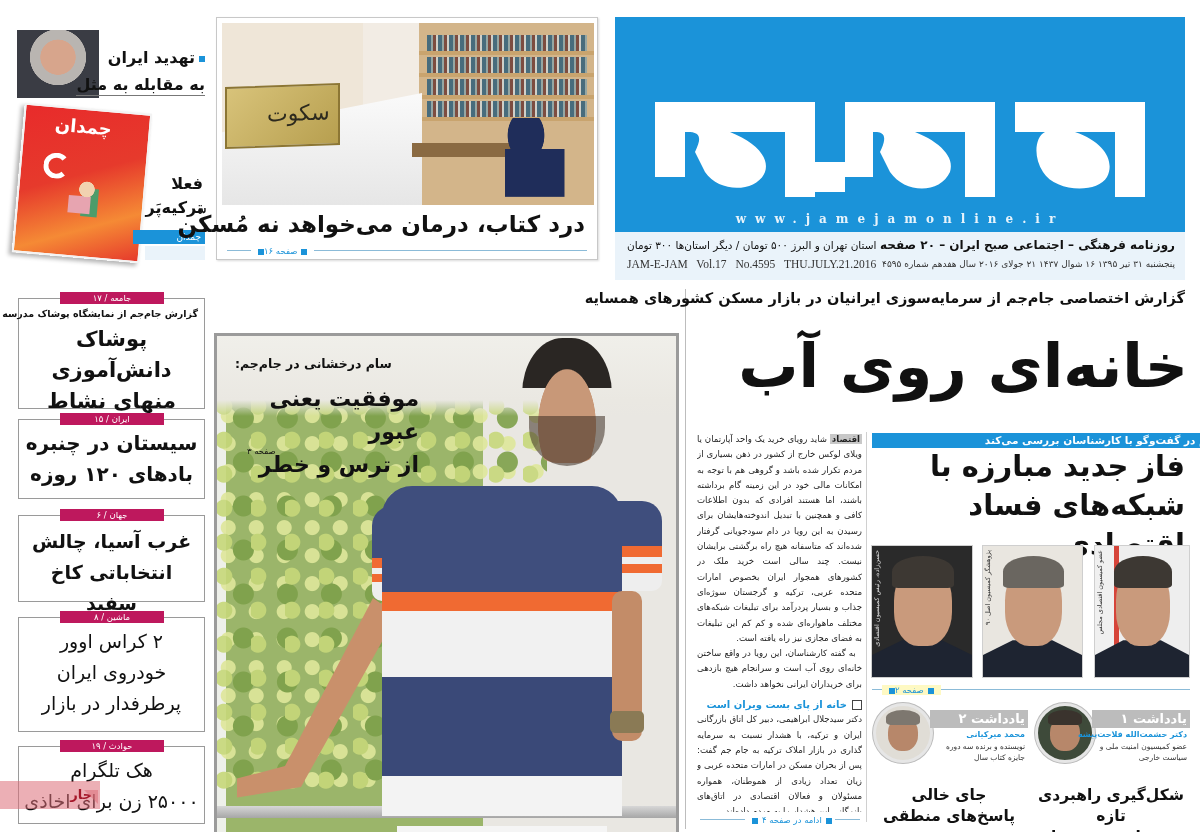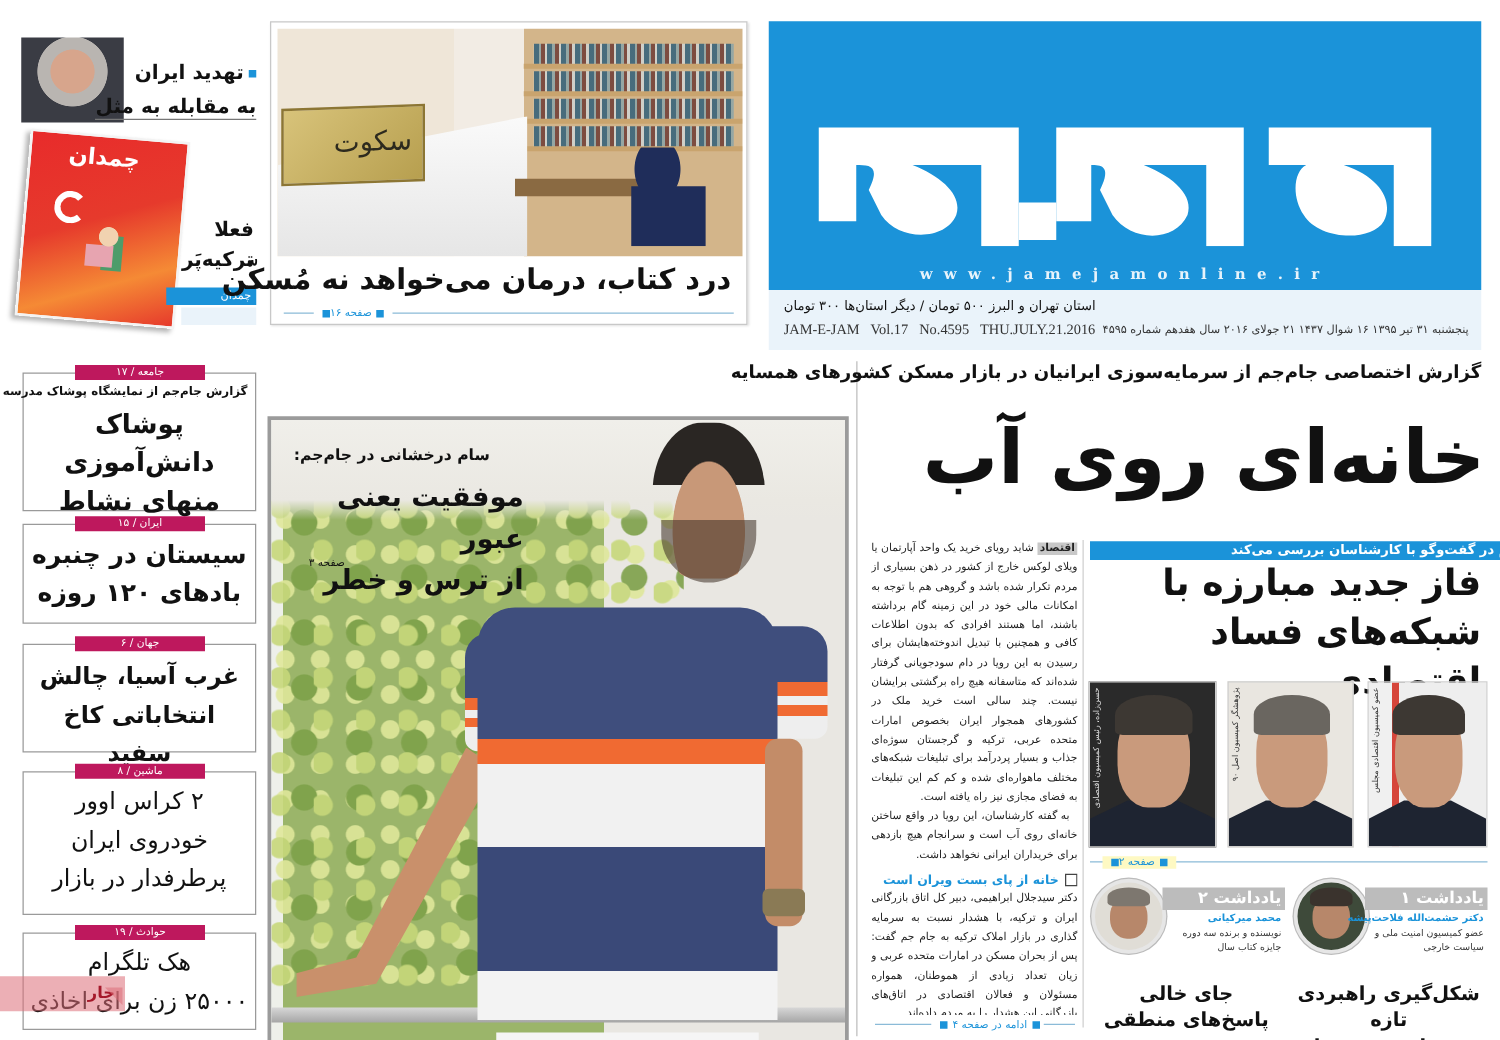--- a/index.html
+++ b/index.html
@@ -149,20 +149,21 @@
 
       <path d="M20 40 H180 V135 H150 V70 H95 C120 80 135 95 130 110 C122 130 85 132 70 110 L60 90 C70 70 60 70 50 70 V115 H20 Z"></path>
       <rect x="180" y="100" width="30" height="30"></rect>
       <path d="M210 40 H360 V135 H330 V70 H280 C305 80 320 95 315 110 C305 132 270 132 255 110 L245 90 C255 70 245 70 238 70 V115 H210 Z"></path>
       <path d="M380 40 H510 V135 H480 V70 H440 C470 80 480 100 472 115 C462 132 420 130 408 110 C398 95 400 75 410 70 H380 Z"></path>
     </g>
   </svg>
   <div id="site-url" class="abs">www.jamejamonline.ir</div>
 </div>
 <div id="info-bar" class="abs">
+  <div id="info-type" class="info-line rtl">روزنامه فرهنگی – اجتماعی صبح ایران – ۲۰ صفحه</div>
   <div id="info-price" class="info-line rtl">استان تهران و البرز ۵۰۰ تومان / دیگر استان‌ها ۳۰۰ تومان</div>
   <div id="info-date-fa" class="info-line rtl">پنجشنبه ۳۱ تیر ۱۳۹۵   ۱۶ شوال ۱۴۳۷   ۲۱ جولای ۲۰۱۶   سال هفدهم   شماره ۴۵۹۵</div>
   <div id="info-date-en" class="info-line">JAM-E-JAM  Vol.17  No.4595  THU.JULY.21.2016</div>
 </div>
 
 <div id="tease-1" class="abs">
   <div id="tease-1-photo" class="abs"></div>
   <div id="tease-1-title" class="abs rtl"><span class="bullet-sq"></span><span>تهدید ایران</span></div>
   <div id="tease-1-sub" class="abs rtl">به مقابله به مثل</div>
 </div>

